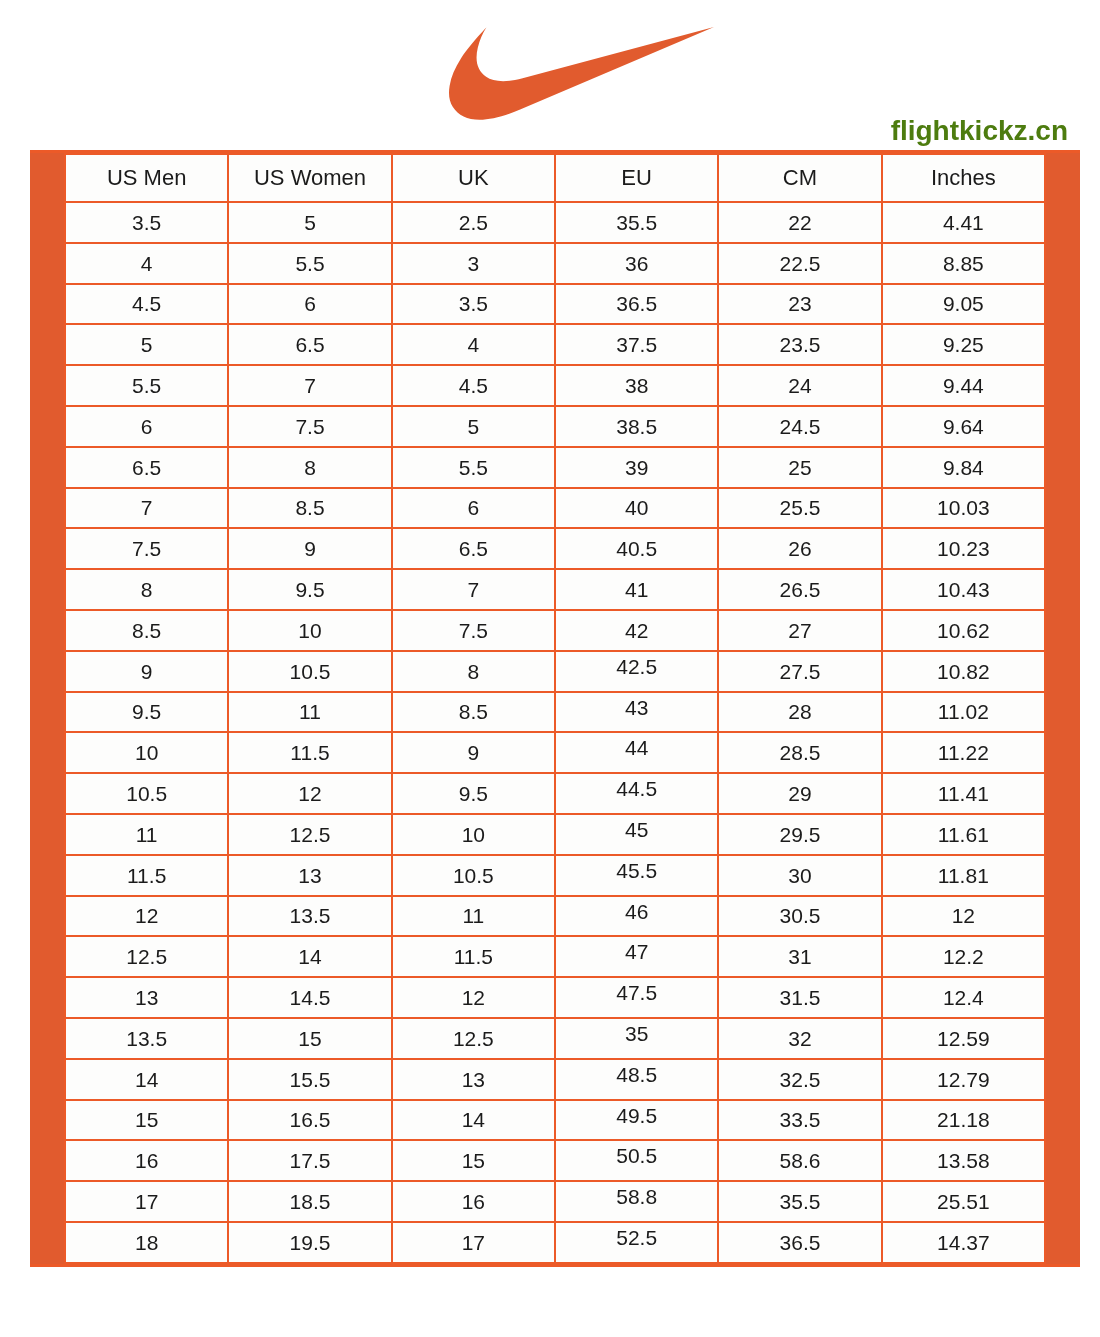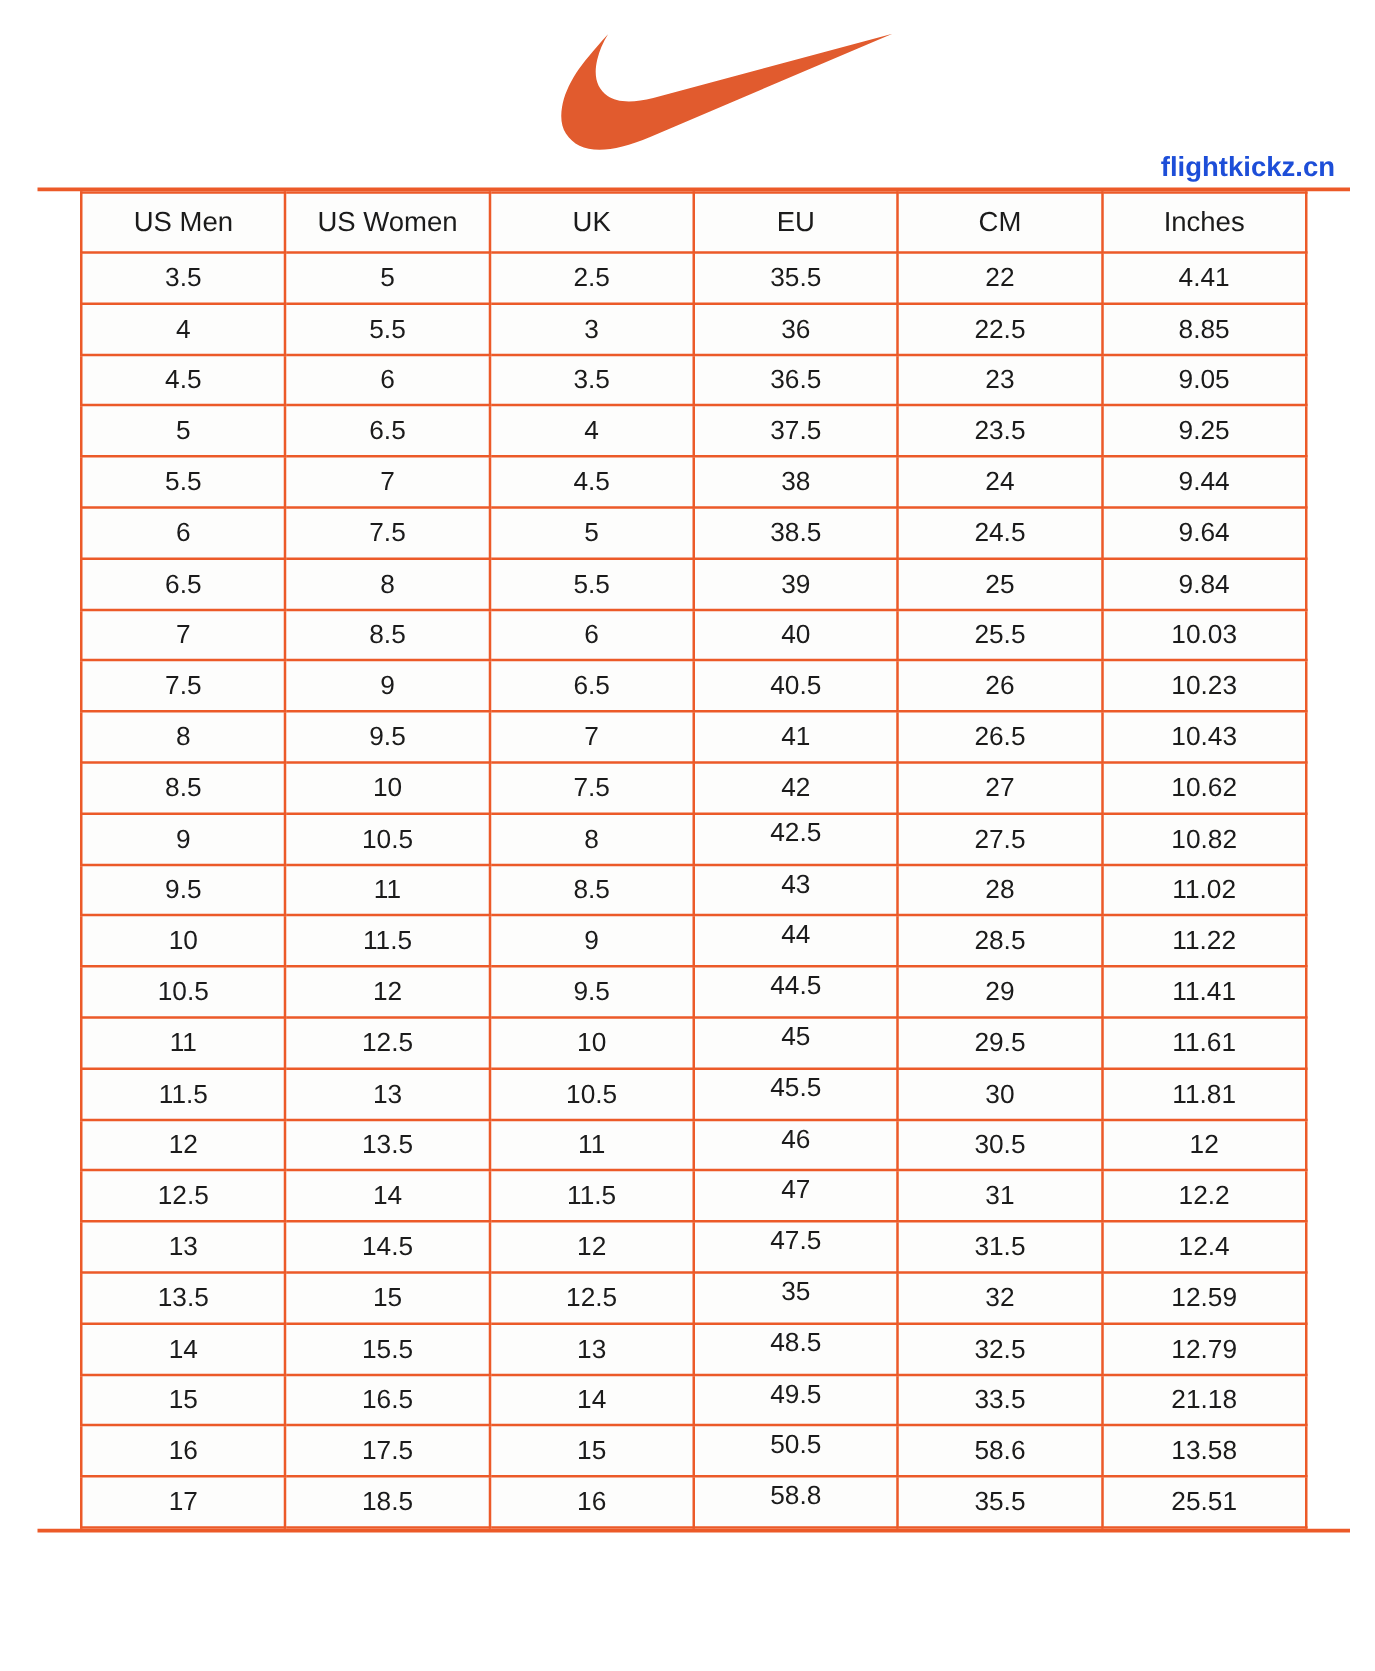--- a/index.html
+++ b/index.html
@@ -24,34 +24,33 @@
   }
   .swoosh {
     position: absolute;
     left: 443px;
     top: 16px;
   }
   .site {
     position: absolute;
     right: 32px;
     bottom: 3px;
-    font-size: 22px;
+    font-size: 28px;
     font-weight: 700;
-    color: #1d4ed8;
+    color: #4d7c0f;
     letter-spacing: 0px;
   }
 
   
   .frame {
     margin-left: 30px;
     width: 1050px;
     display: flex;
     border-top: 3px solid var(--border);
     border-bottom: 3px solid var(--border);
-    align-items: center;
   }
   .bar {
     width: 34px;
     background: var(--accent);
     flex: 0 0 34px;
   }
   table.size-table {
     flex: 1 1 auto;
     border-collapse: collapse;
     table-layout: fixed;
@@ -300,18 +299,26 @@
             <td>13.58</td>
           </tr>
           <tr>
             <td>17</td>
             <td>18.5</td>
             <td>16</td>
             <td class="raised">58.8</td>
             <td>35.5</td>
             <td>25.51</td>
           </tr>
+          <tr>
+            <td>18</td>
+            <td>19.5</td>
+            <td>17</td>
+            <td class="raised">52.5</td>
+            <td>36.5</td>
+            <td>14.37</td>
+          </tr>
         </tbody>
     </table>
     <div class="bar"></div>
   </div>
 
 </div>
 
 </body></html>

